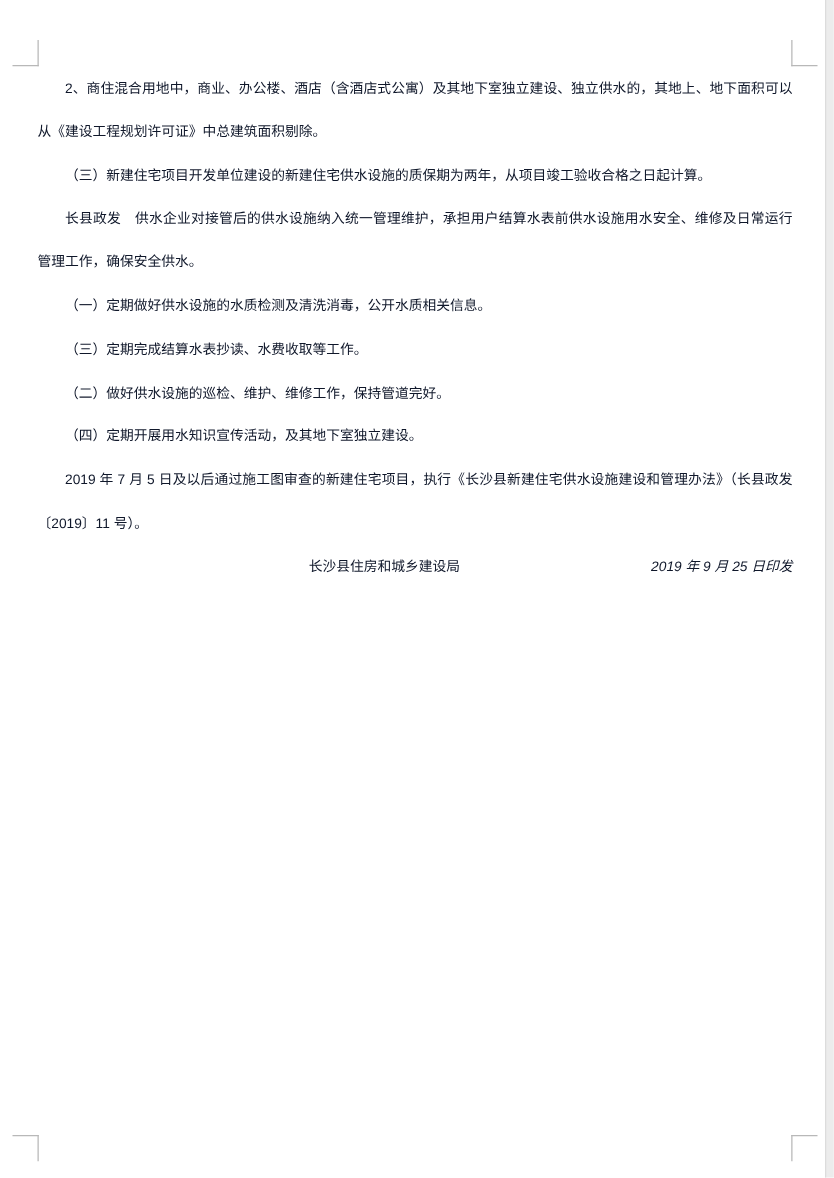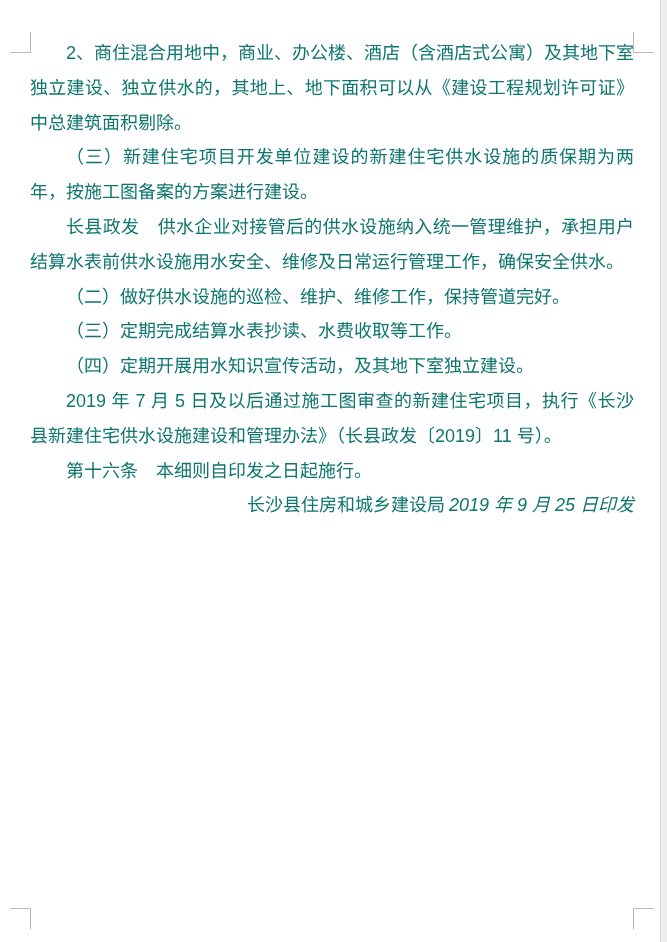--- a/index.html
+++ b/index.html
@@ -31,24 +31,24 @@
     height: 20px;
   }
   .crop-tl { left: 10px;  top: 32px;  border-right: 1px solid #b8b8b8; border-bottom: 1px solid #b8b8b8; }
   .crop-tr { left: 633px; top: 32px;  border-left:  1px solid #b8b8b8; border-bottom: 1px solid #b8b8b8; }
   .crop-bl { left: 10px;  top: 908px; border-right: 1px solid #b8b8b8; border-top:    1px solid #b8b8b8; }
   .crop-br { left: 633px; top: 908px; border-left:  1px solid #b8b8b8; border-top:    1px solid #b8b8b8; }
 
   .content {
     position: absolute;
     left: 30px;
-    top: 36px;
+    top: 54px;
     width: 604px;
-    color: #0f766e;
-    font-size: 18px;
+    color: #0f172a;
+    font-size: 11px;
     line-height: 34.8px;
     text-align: justify;
     letter-spacing: 0;
   }
   .content p {
     margin: 0;
     padding: 0;
     text-indent: 2em;
   }
   .footer-line {
@@ -67,24 +67,24 @@
 
 <div class="page-edge-right"></div>
 
 <div class="crop crop-tl"></div>
 <div class="crop crop-tr"></div>
 <div class="crop crop-bl"></div>
 <div class="crop crop-br"></div>
 
 <div class="content">
   <p>2、商住混合用地中，商业、办公楼、酒店（含酒店式公寓）及其地下室独立建设、独立供水的，其地上、地下面积可以从《建设工程规划许可证》中总建筑面积剔除。</p>
-  <p>（三）新建住宅项目开发单位建设的新建住宅供水设施的质保期为两年，按施工图备案的方案进行建设。</p>
+  <p>（三）新建住宅项目开发单位建设的新建住宅供水设施的质保期为两年，从项目竣工验收合格之日起计算。</p>
   <p>长县政发　供水企业对接管后的供水设施纳入统一管理维护，承担用户结算水表前供水设施用水安全、维修及日常运行管理工作，确保安全供水。</p>
+  <p>（一）定期做好供水设施的水质检测及清洗消毒，公开水质相关信息。</p>
+  <p>（三）定期完成结算水表抄读、水费收取等工作。</p>
   <p>（二）做好供水设施的巡检、维护、维修工作，保持管道完好。</p>
-  <p>（三）定期完成结算水表抄读、水费收取等工作。</p>
   <p>（四）定期开展用水知识宣传活动，及其地下室独立建设。</p>
   <p>2019 年 7 月 5 日及以后通过施工图审查的新建住宅项目，执行《长沙县新建住宅供水设施建设和管理办法》（长县政发〔2019〕11 号）。</p>
-  <p>第十六条　本细则自印发之日起施行。</p>
   <div class="footer-line">
     <span class="footer-agency">长沙县住房和城乡建设局</span>
     <span class="footer-date">2019 年 9 月 25 日印发</span>
   </div>
 </div>
 
 </body></html>

